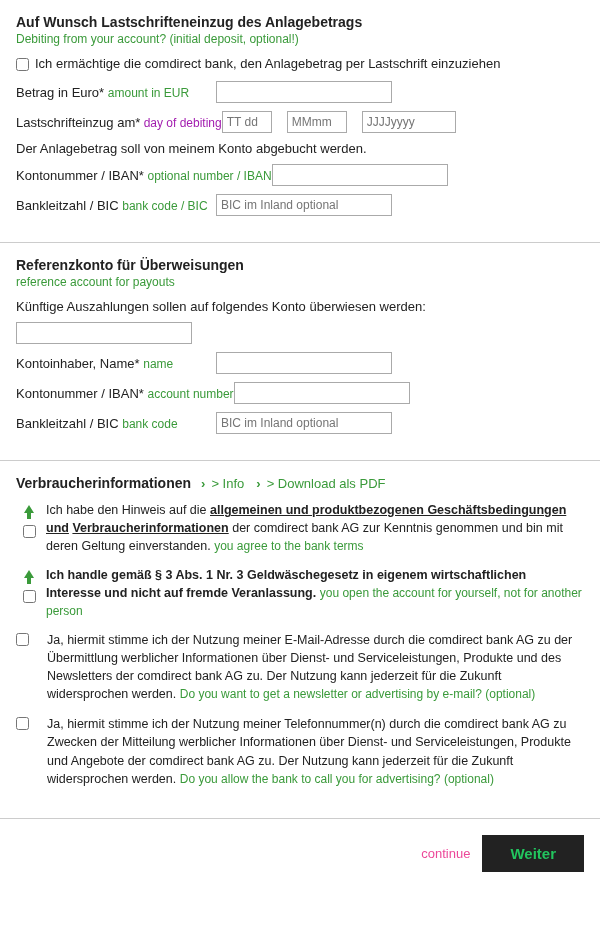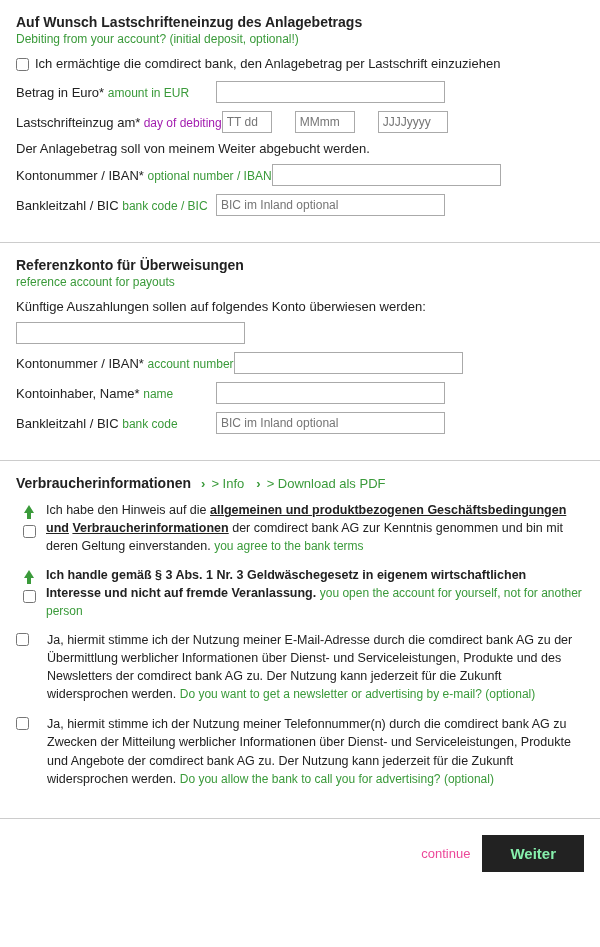--- a/index.html
+++ b/index.html
@@ -42,32 +42,32 @@
     }
     .form-input {
       border: 1px solid #aaa;
       height: 22px;
       font-size: 12px;
       padding: 2px 4px;
       color: #555;
       background: #fff;
     }
     .input-wide {
-      width: 229px;
+      width: 176px;
     }
     .input-small {
       width: 50px;
       margin-right: 4px;
     }
     .input-small2 {
       width: 60px;
       margin-right: 4px;
     }
     .input-small3 {
-      width: 70px;
+      width: 94px;
     }
     .checkbox-row {
       display: flex;
       align-items: flex-start;
       margin-bottom: 10px;
     }
     .checkbox-row input[type="checkbox"] {
       margin-right: 6px;
       margin-top: 2px;
     }
@@ -87,21 +87,21 @@
       font-size: 13px;
       min-width: 200px;
     }
     .date-label .label-en {
       color: #a21caf;
       font-size: 12px;
     }
     .date-inputs {
       display: flex;
       align-items: center;
-      gap: 19px;
+      gap: 11px;
     }
     .bic-placeholder {
       color: #aaa;
       font-size: 12px;
     }
     
     .vinfo-header {
       display: flex;
       align-items: center;
       margin-bottom: 10px;
@@ -161,21 +161,21 @@
       align-items: center;
       padding: 16px 16px 16px 16px;
       gap: 12px;
     }
     .btn-continue-label {
       color: #ec4899;
       font-size: 13px;
     }
     .btn-weiter {
       background: #222;
-      color: #86efac;
+      color: #22c55e;
       font-size: 15px;
       font-weight: bold;
       border: none;
       padding: 10px 28px;
       cursor: pointer;
     }
   </style>
 </head>
 <body>
 
@@ -200,21 +200,21 @@
     <div class="date-label">
       <span>Lastschrifteinzug am*</span><span class="label-en"> <span>day of debiting</span></span>
     </div>
     <div class="date-inputs">
       <input type="text" class="form-input input-small" placeholder="TT dd" style="">
       <input type="text" class="form-input input-small2" placeholder="MMmm" style="">
       <input type="text" class="form-input input-small3" placeholder="JJJJyyyy" style="">
     </div>
   </div>
 
-  <div class="debiting-info">Der Anlagebetrag soll von meinem Weiter abgebucht werden.</div>
+  <div class="debiting-info">Der Anlagebetrag soll von meinem Konto abgebucht werden.</div>
 
   <div class="form-row">
     <div class="form-label">
       <span>Kontonummer / IBAN*</span>
       <span class="label-en"> <span>optional number / IBAN</span></span>
     </div>
     <input type="text" class="form-input input-wide" style="">
   </div>
 
   <div class="form-row">
@@ -231,30 +231,30 @@
   <div class="section-subtitle">reference account for payouts</div>
 
   <div class="debiting-info">Künftige Auszahlungen sollen auf folgendes Konto überwiesen werden:</div>
 
   <div class="form-row">
     <input type="text" class="form-input input-wide" style="">
   </div>
 
   <div class="form-row">
     <div class="form-label">
+      <span>Kontoinhaber, Name*</span>
+      <span class="label-en"> <span>name</span></span>
+    </div>
+    <input type="text" class="form-input input-wide" style="">
+  </div>
+
+  <div class="form-row">
+    <div class="form-label">
       <span>Kontonummer / IBAN*</span>
       <span class="label-en"> <span>account number</span></span>
-    </div>
-    <input type="text" class="form-input input-wide" style="">
-  </div>
-
-  <div class="form-row">
-    <div class="form-label">
-      <span>Kontoinhaber, Name*</span>
-      <span class="label-en"> <span>name</span></span>
     </div>
     <input type="text" class="form-input input-wide" style="">
   </div>
 
   <div class="form-row">
     <div class="form-label">
       <span>Bankleitzahl / BIC</span>
       <span class="label-en"> <span>bank code</span></span>
     </div>
     <input type="text" class="form-input input-wide bic-placeholder" placeholder="BIC im Inland optional" style="">

